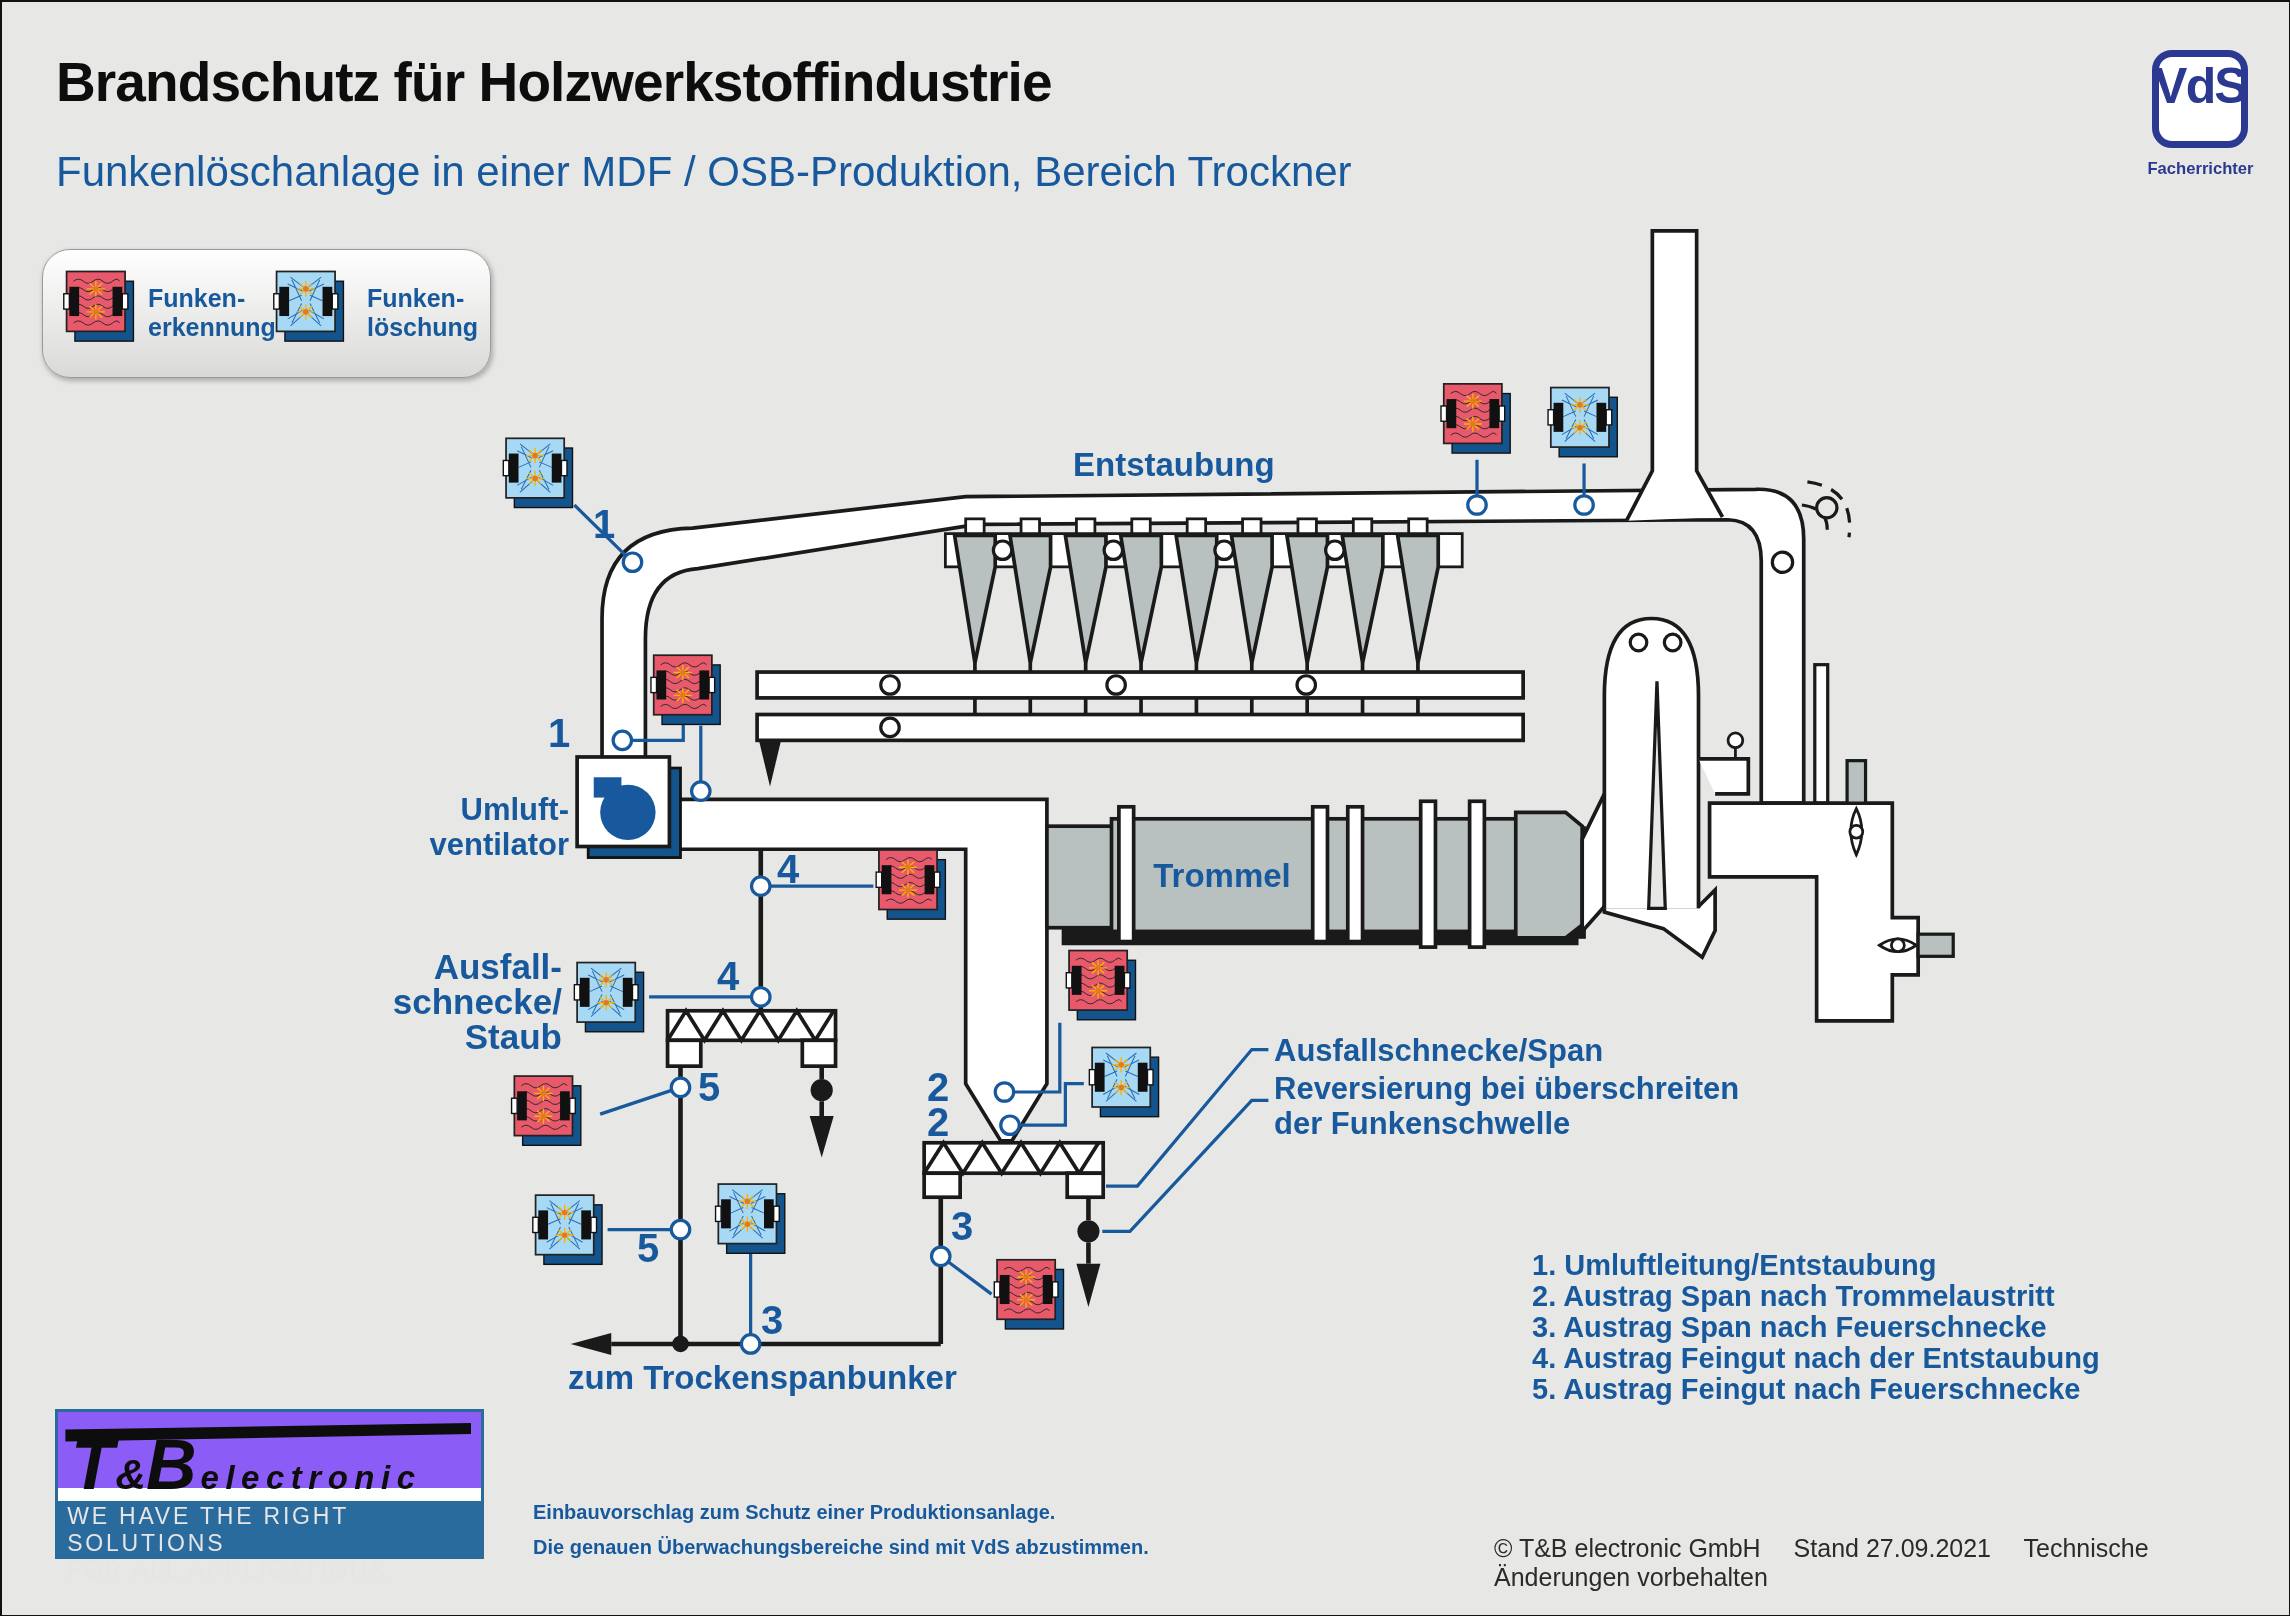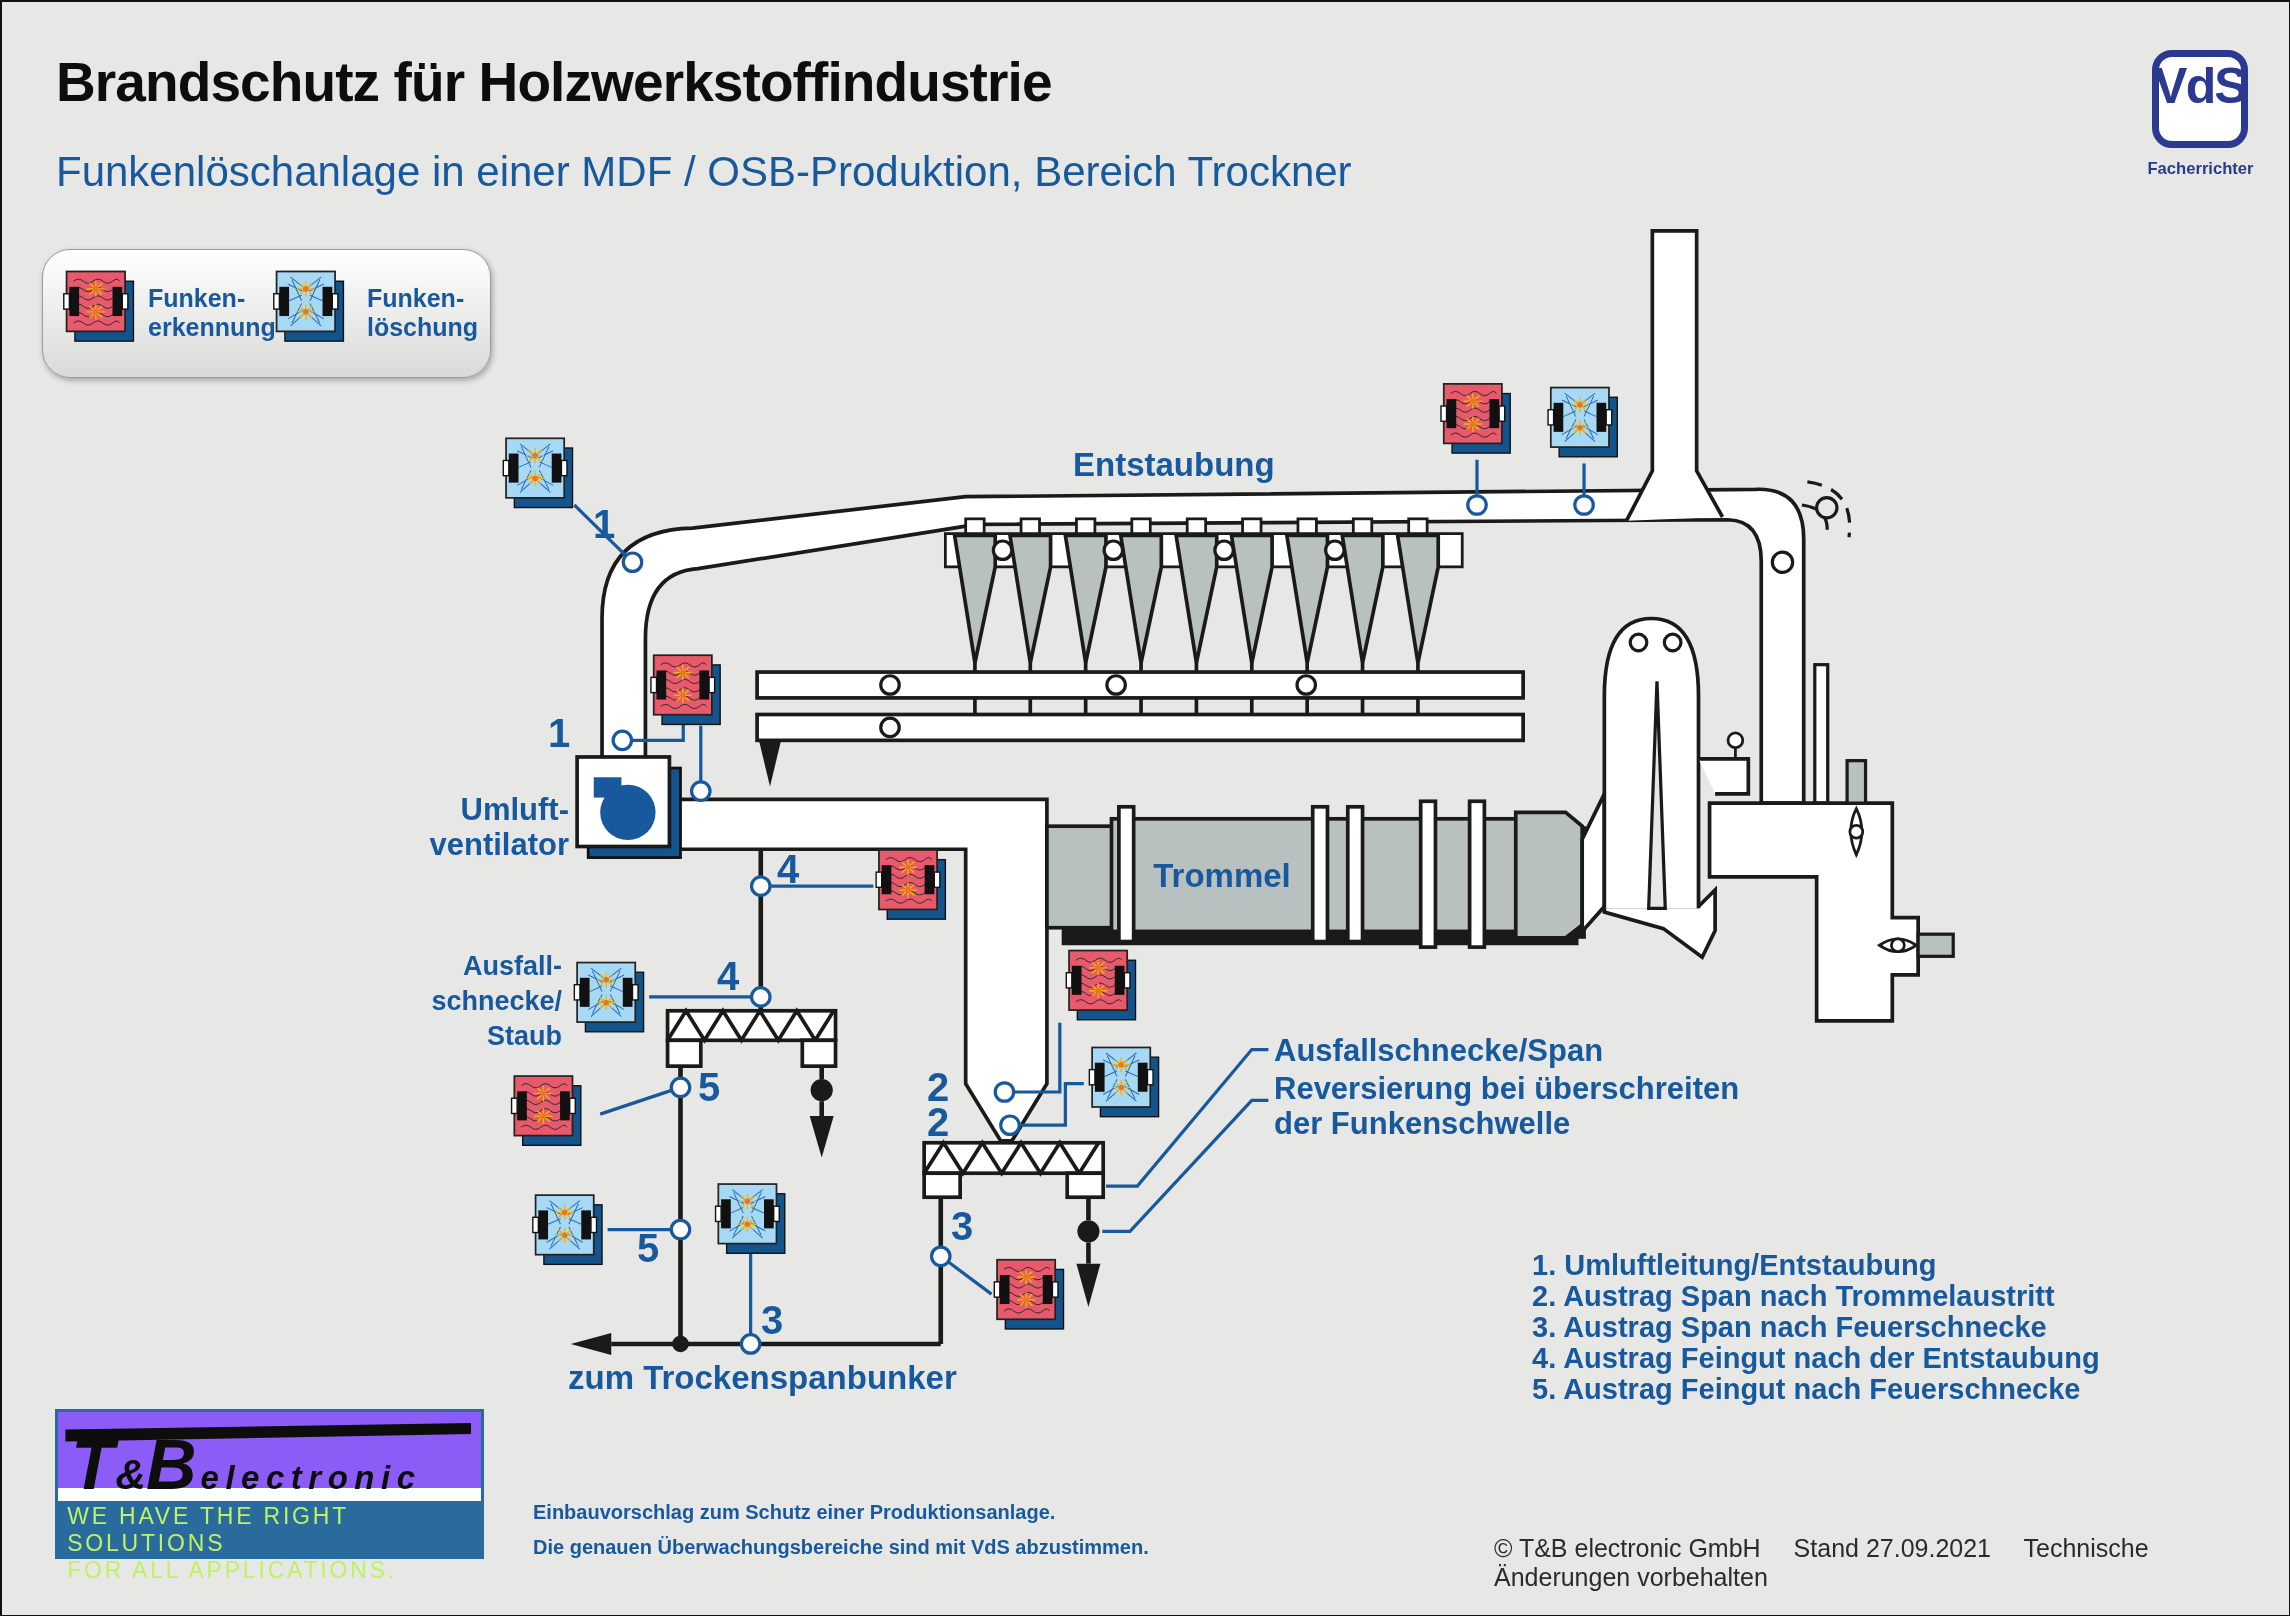--- a/index.html
+++ b/index.html
@@ -20,21 +20,21 @@
   .list-line{font-size:29px;font-weight:700;color:#17599c;line-height:31px;white-space:nowrap;}
   
   .tb-logo{left:53px;top:1407px;width:429px;height:150px;border:3.7px solid #2a6b9d;background:#fff;box-sizing:border-box;}
   .tb-top{position:relative;width:100%;height:76px;background:#8b5cf6;}
   .tb-swoosh{position:absolute;left:7.4px;top:11px;width:406px;height:18.5px;background:#0d0d0d;clip-path:polygon(0 35%,100% 0,100% 60%,0 100%);}
   .tb-name{position:absolute;left:13px;top:13px;font-style:italic;font-weight:700;color:#0d0d0d;white-space:nowrap;}
   .tb-t{font-size:70px;letter-spacing:1.8px;}
   .tb-amp{font-size:42px;}
   .tb-b{font-size:70px;}
   .tb-electronic{font-size:33px;letter-spacing:6.5px;}
-  .tb-band{position:absolute;left:0;bottom:0;width:100%;height:55px;background:#2a6b9d;color:#bef264;font-size:23px;font-weight:400;letter-spacing:2.8px;line-height:27px;padding:1.8px 0 0 9.2px;box-sizing:border-box;}
+  .tb-band{position:absolute;left:0;bottom:0;width:100%;height:55px;background:#2a6b9d;color:#e5e5e5;font-size:23px;font-weight:400;letter-spacing:2.8px;line-height:27px;padding:1.8px 0 0 9.2px;box-sizing:border-box;}
   .note{left:531px;top:1493px;font-size:20px;font-weight:700;color:#17599c;line-height:35px;}
   .copyright{left:1492px;top:1532px;font-size:25px;color:#2b2b2b;}
   .copyright span{margin-right:26px;}
 </style>
 </head>
 <body>
 
 <div class="page">
 
   <svg class="abs" style="left:0;top:0" width="2291" height="1617" viewBox="0 0 2482 1752">
@@ -297,21 +297,21 @@
     <div>Funken-</div>
       <div>löschung</div>
   </div>
 
   <div class="abs dlabel" style="left:1071px;top:444px">Entstaubung</div>
   <div class="abs dlabel" style="left:1144px;top:855px;width:152px;text-align:center">Trommel</div>
   <div class="abs dlabel" style="left:392px;top:790px;width:175px;text-align:right;font-size:31px;line-height:35px">
     <div>Umluft-</div>
       <div>ventilator</div>
   </div>
-  <div class="abs dlabel" style="left:346px;top:947px;width:214px;text-align:right;font-size:27px;line-height:35px">
+  <div class="abs dlabel" style="left:346px;top:947px;width:214px;text-align:right;font-size:35px;line-height:35px">
     <div>Ausfall-</div>
       <div>schnecke/</div>
       <div>Staub</div>
   </div>
   <div class="abs dlabel" style="left:1272px;top:1030px;font-size:31px">Ausfallschnecke/Span</div>
   <div class="abs dlabel" style="left:1272px;top:1069px;font-size:31px;line-height:35px">
     <div>Reversierung bei überschreiten</div>
       <div>der Funkenschwelle</div>
   </div>
   <div class="abs dlabel" style="left:566px;top:1357px">zum Trockenspanbunker</div>

